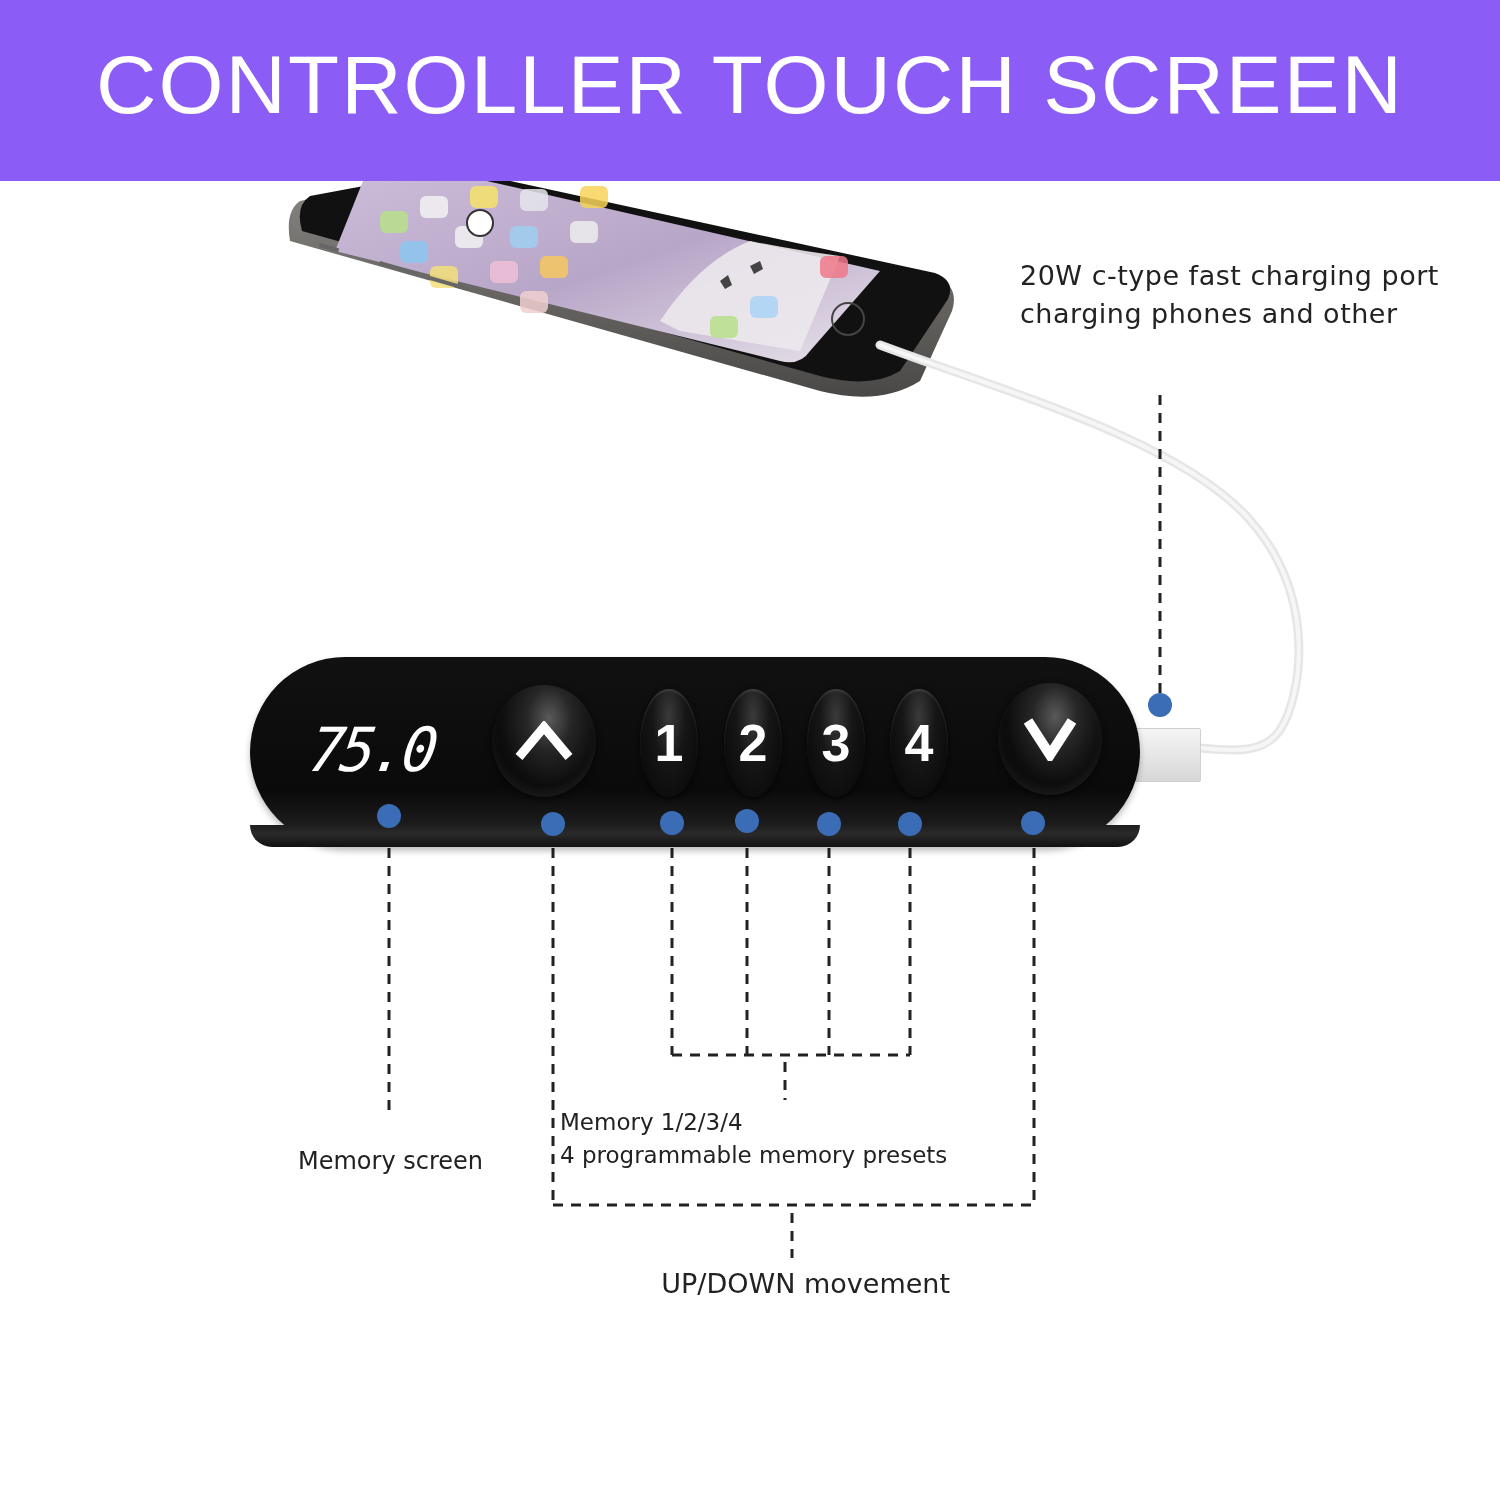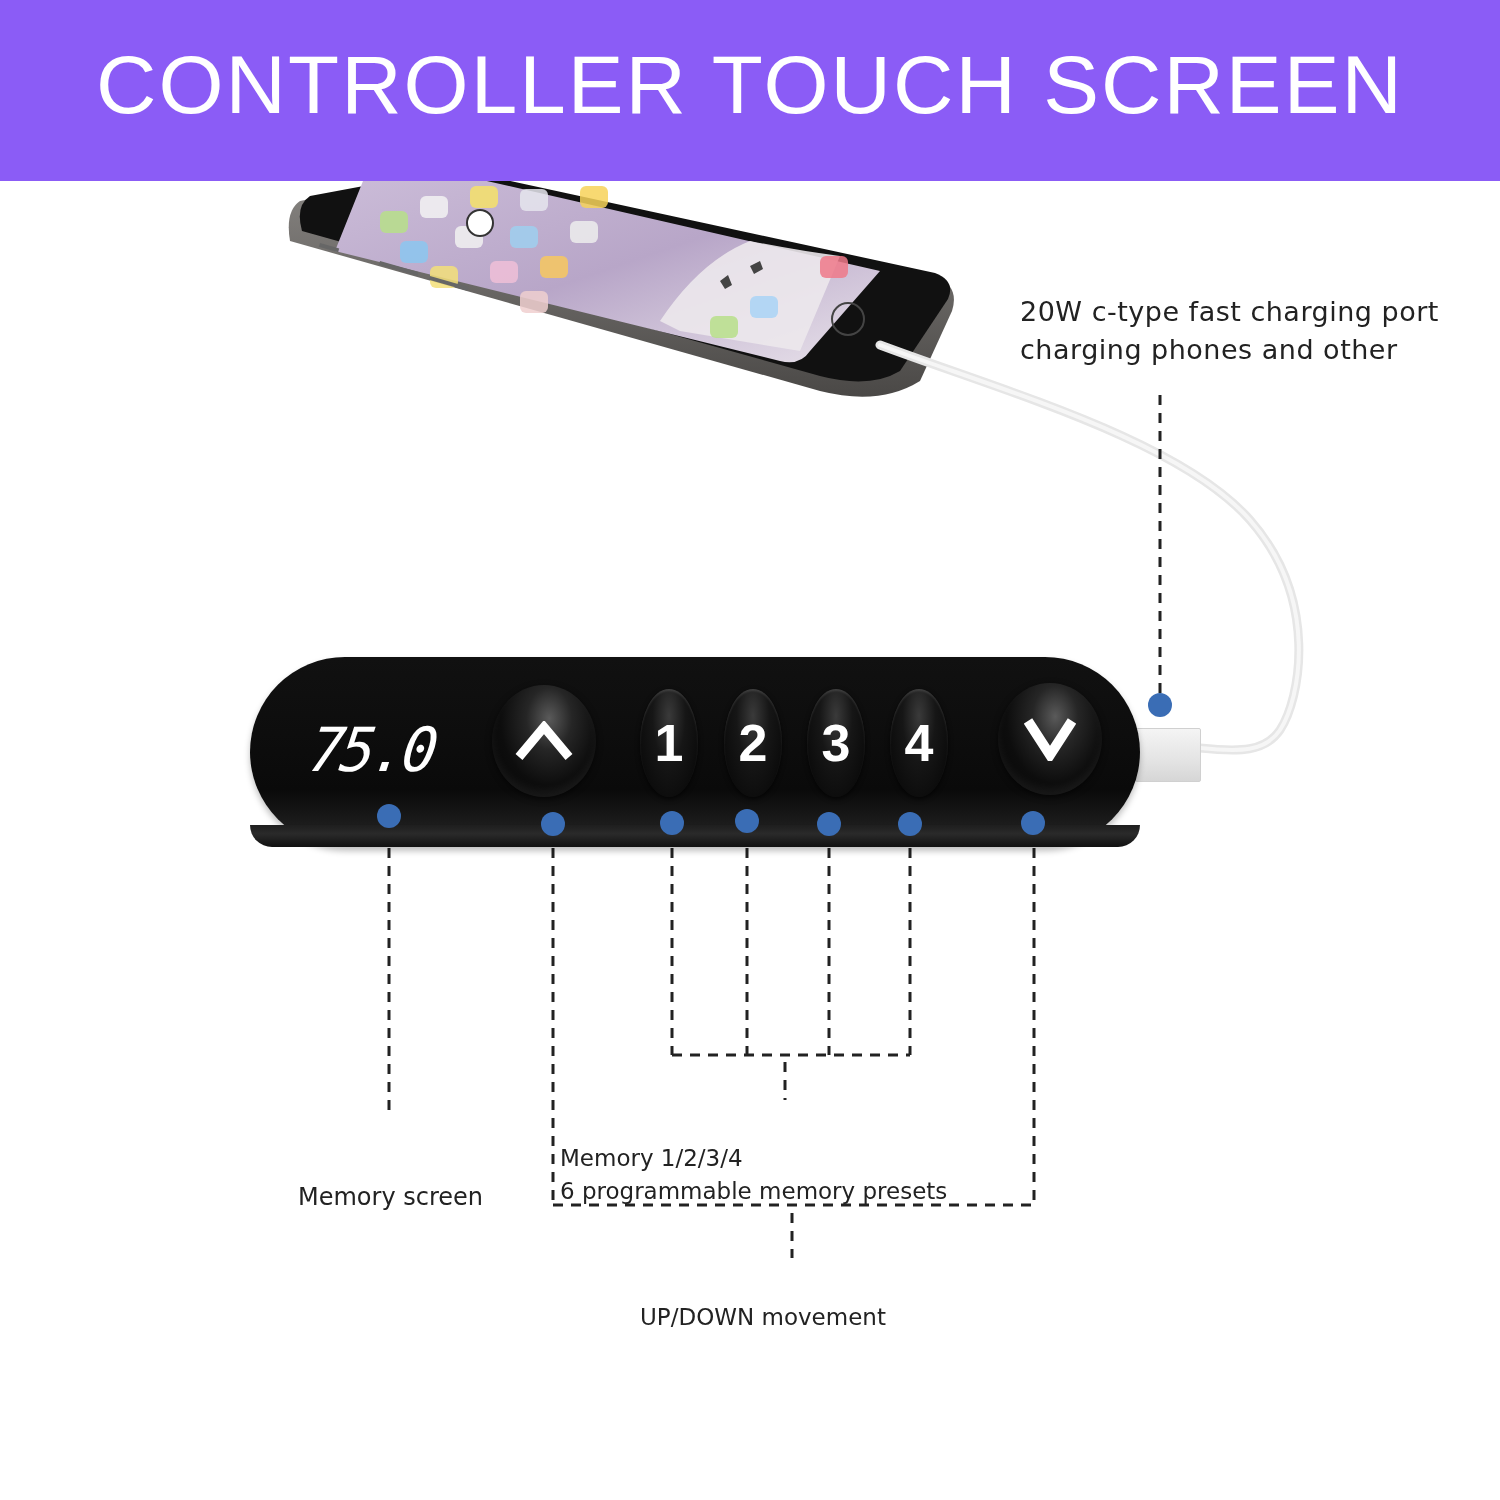--- a/index.html
+++ b/index.html
@@ -62,26 +62,25 @@
     background: #3a6db5; margin-left: -12px; margin-top: -12px;
   }
   .usb-plug {
     position: absolute; left: 1135px; top: 728px; width: 64px; height: 52px;
     background: linear-gradient(180deg, #f4f4f4 0%, #e4e4e4 60%, #d6d6d6 100%);
     border: 1px solid #d0d0d0; border-radius: 2px;
   }
   .label {
     position: absolute; font-family: "DejaVu Sans", sans-serif; color: #222;
     white-space: nowrap;
-    margin-top: 36px;
   }
   .callout-port { left: 1020px; top: 257px; font-size: 27px; line-height: 38px; letter-spacing: 0.5px; }
   .callout-display { left: 298px; top: 1147px; font-size: 24px; }
   .callout-memory { left: 560px; top: 1106px; width: 450px; font-size: 23px; line-height: 33px; }
-  .callout-updown { left: 640px; top: 1268px; width: 310px; text-align: left; font-size: 23px; }
+  .callout-updown { left: 640px; top: 1268px; width: 310px; text-align: right; font-size: 27px; }
 </style>
 </head>
 <body>
 
 <div class="header-band">
   <div class="header-title">CONTROLLER TOUCH SCREEN</div>
 </div>
 
 <div class="phone-wrap">
   <svg width="690" height="230" viewBox="0 0 690 230">
@@ -193,16 +192,16 @@
 
 <div class="label callout-port">
   <div>20W c-type fast charging port</div>
   <div>charging phones and other</div>
 </div>
 
 <div class="label callout-display">Memory screen</div>
 
 <div class="label callout-memory">
   <div>Memory 1/2/3/4</div>
-  <div>6 programmable memory presets</div>
+  <div>4 programmable memory presets</div>
 </div>
 
 <div class="label callout-updown">UP/DOWN movement</div>
 
 </body></html>

